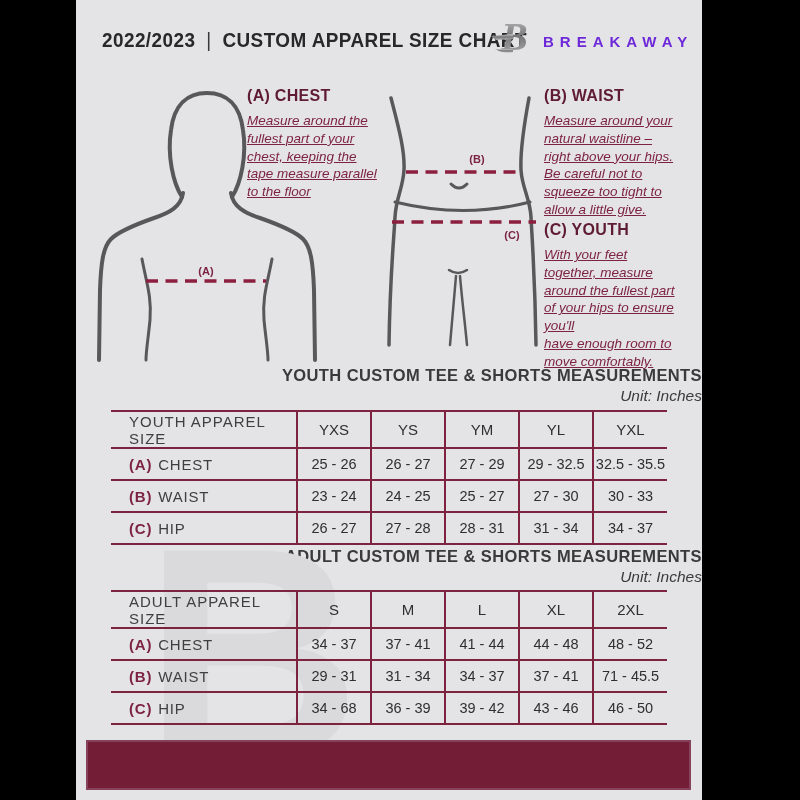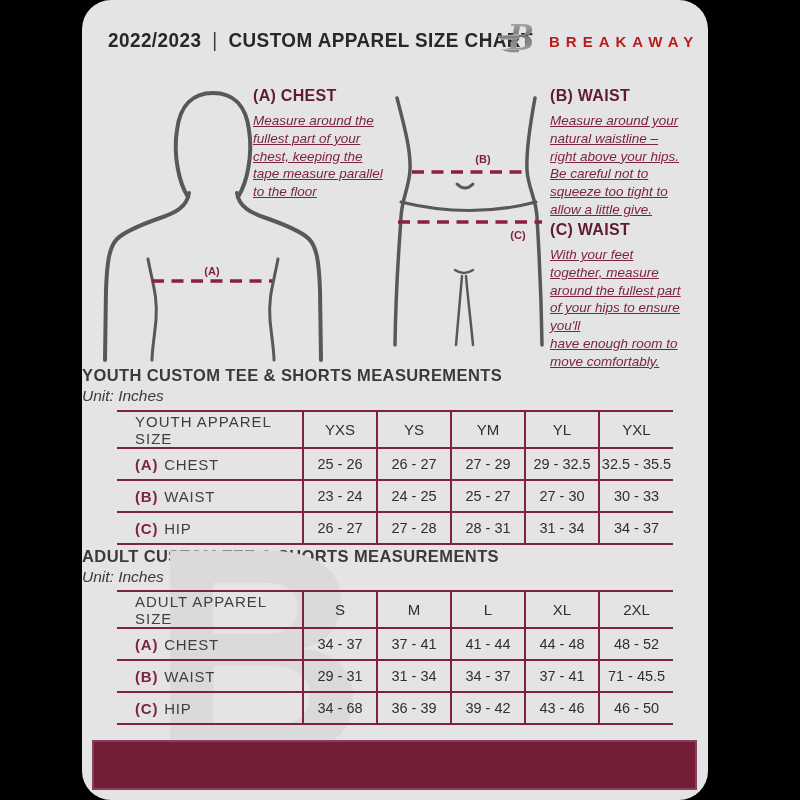--- a/index.html
+++ b/index.html
@@ -1,51 +1,51 @@
 <!DOCTYPE html>
 <html><head>
 <meta charset="utf-8">
 <style>
   html,body{margin:0;padding:0;}
   body{
     width:800px;height:800px;background:#000;position:relative;overflow:hidden;
     font-family:"Liberation Sans",sans-serif;
   }
   .page{
-    position:absolute;left:82px;top:0;width:626px;height:800px;
-    background:#e4e4e6;overflow:hidden;border-radius:29px;
+    position:absolute;left:76px;top:0;width:626px;height:800px;
+    background:#e4e4e6;overflow:hidden;
   }
   
   .hdr-left{
     position:absolute;left:26px;top:28px;display:flex;align-items:baseline;gap:12px;
     font-weight:bold;font-size:21px;color:#28282a;letter-spacing:.5px;
     transform:scaleX(.9);transform-origin:left center;white-space:nowrap;
   }
   .hdr-left .pipe{font-weight:400;color:#3a3a3c;}
   .logo{position:absolute;left:413px;top:16px;}
   .wordmark{
     position:absolute;left:467px;top:33px;font-size:15px;font-weight:bold;
-    letter-spacing:6px;color:#b91c1c;white-space:nowrap;
+    letter-spacing:6px;color:#6d28d9;white-space:nowrap;
   }
   
   .fig{position:absolute;}
   .guide-head{
     position:absolute;font-size:16px;font-weight:bold;color:#5f1b31;letter-spacing:.3px;
   }
   .guide-body{
     position:absolute;font-size:13.5px;font-style:italic;font-weight:500;
     color:#7d2342;line-height:1.32;white-space:pre-line;text-decoration:underline;
   }
   
   .sec-title{
-    position:absolute;left:0;width:100%;text-align:left;
+    position:absolute;left:0;width:100%;text-align:right;
     font-size:16.5px;font-weight:600;color:#3a3a3c;letter-spacing:.4px;
   }
   .sec-unit{
-    position:absolute;left:0;width:100%;text-align:left;
+    position:absolute;left:0;width:100%;text-align:right;
     font-size:15.5px;font-style:italic;font-weight:500;color:#3a3a3c;
   }
   
   .size-table{
     position:absolute;left:35px;width:556px;border-collapse:collapse;table-layout:fixed;
     z-index:2;
   }
   .size-table col.lbl{width:186px;}
   .size-table td,.size-table th{
     border-top:2px solid #7d2340;padding:0;margin:0;
@@ -134,21 +134,21 @@
 to the floor</div>
 
   <div class="guide-head" style="left:468px;top:87px">(B) WAIST</div>
   <div class="guide-body" style="left:468px;top:112px;width:165px">Measure around your
 natural waistline –
 right above your hips.
 Be careful not to
 squeeze too tight to
 allow a little give.</div>
 
-  <div class="guide-head" style="left:468px;top:221px">(C) WAIST</div>
+  <div class="guide-head" style="left:468px;top:221px">(C) YOUTH</div>
   <div class="guide-body" style="left:468px;top:246px;width:165px">With your feet
 together, measure
 around the fullest part
 of your hips to ensure
 you'll
 have enough room to
 move comfortably.</div>
 
   <div class="sec-title" style="top:366px">YOUTH CUSTOM TEE &amp; SHORTS MEASUREMENTS</div>
   <div class="sec-unit" style="top:387px">Unit: Inches</div>

